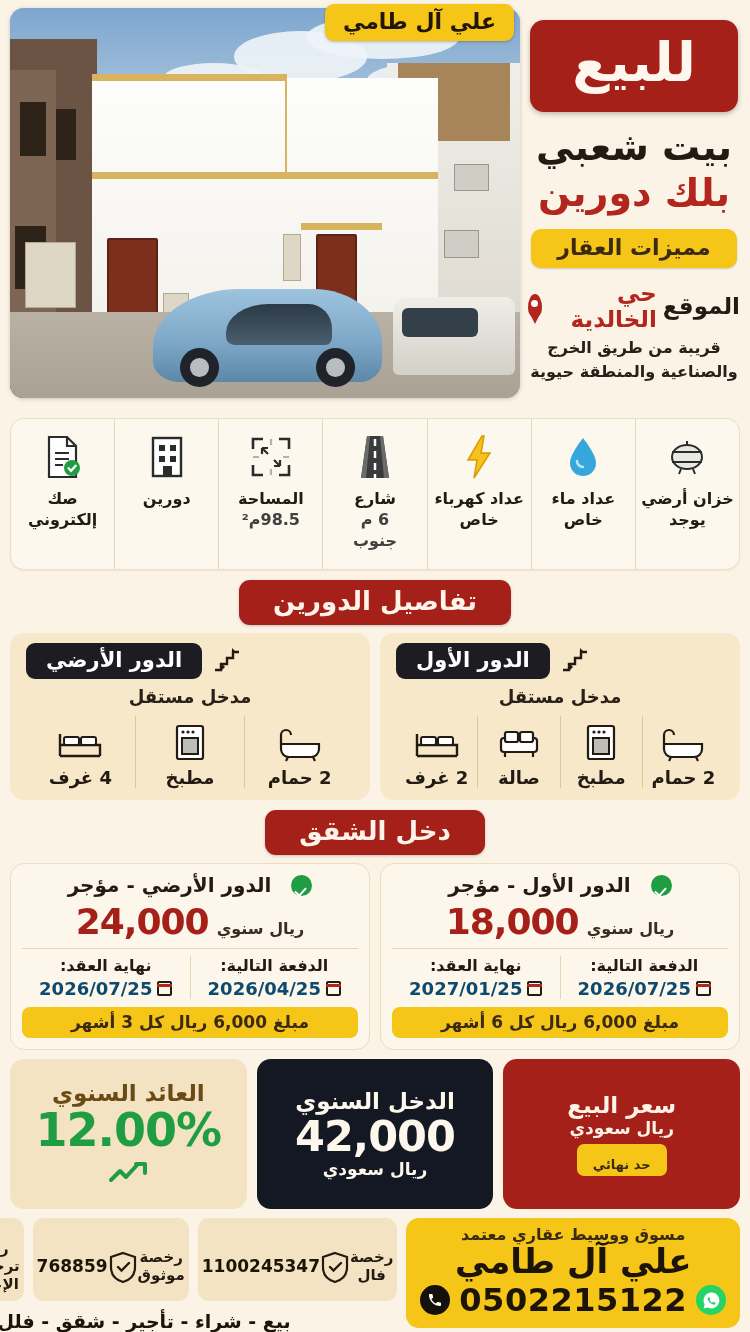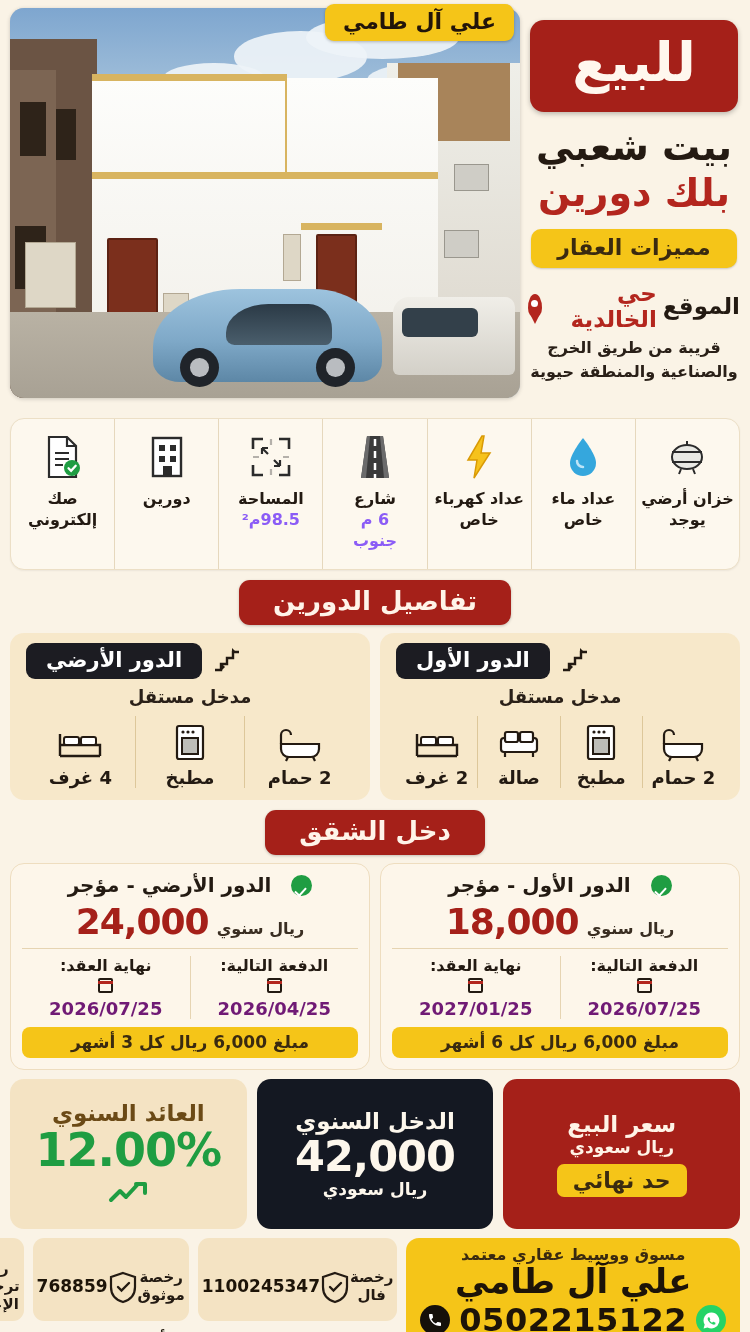--- a/index.html
+++ b/index.html
@@ -100,21 +100,21 @@
     margin:6px 10px 0 10px; background:#fdf8ee;
     border:1px solid #ecdfc6; border-radius:14px;
     display:flex; flex-direction:row; height:152px; overflow:hidden;
     box-shadow:0 1px 2px rgba(0,0,0,.06);
   }
   .fitem { flex:1; display:flex; flex-direction:column; align-items:center; justify-content:flex-start;
     padding:12px 2px 8px; border-left:1px solid #e6d8bd; }
   .fitem:last-child { border-left:none; }
   .ficon { height:52px; display:flex; align-items:center; justify-content:center; }
   .flab { font-size:16px; font-weight:bold; color:#231a12; text-align:center; line-height:1.3; margin-top:6px; }
-  .flab .hi { color:#8b5cf6; }
+  .flab .hi { color:#404040; }
 
   
   .sect-title { display:flex; justify-content:center; margin-top:10px; }
   .sect-title span {
     background:#a52019; color:#fff4e9; font-size:26px; font-weight:bold;
     padding:6px 34px 9px 34px; border-radius:11px; box-shadow:0 1px 3px rgba(0,0,0,.22);
   }
 
   
   .floors { display:flex; flex-direction:row; gap:10px; margin:8px 10px 0 10px; }
@@ -137,43 +137,43 @@
   .check::after { content:""; position:absolute; left:6px; top:10px; width:5px; height:9px;
     border:solid #fff; border-width:0 2.4px 2.4px 0; transform:rotate(42deg); }
   .ihead .tt { font-size:20px; font-weight:bold; color:#231a12; }
   .iamount { display:flex; flex-direction:row-reverse; align-items:baseline; justify-content:center; gap:8px; margin-top:4px; }
   .iamount .num { font-size:36px; font-weight:bold; color:#a52019; letter-spacing:-1px; }
   .iamount .cur { font-size:16px; font-weight:bold; color:#3a2e22; }
   .idates { display:flex; flex-direction:row; border-top:1px solid #e6d4b2; margin-top:6px; padding-top:7px; }
   .dcol { flex:1; text-align:center; border-left:1px solid #e6d4b2; }
   .dcol:last-child { border-left:none; }
   .dlab { font-size:16px; font-weight:bold; color:#231a12; }
-  .dval { font-size:18px; font-weight:bold; color:#701a75; margin-top:3px;
-    display:flex; align-items:center; justify-content:space-between; gap:5px;flex-direction:column; }
+  .dval { font-size:18px; font-weight:bold; color:#0c4a6e; margin-top:3px;
+    display:flex; align-items:center; justify-content:center; gap:5px; }
   .cal { width:15px; height:15px; border:2px solid #231a12; border-radius:2px; position:relative; flex:none; }
   .cal::before { content:""; position:absolute; left:-2px; top:1px; width:15px; height:3px; background:#b3261e; }
   .ipill { background:#f5c518; color:#3a2a10; font-size:17px; font-weight:bold;
     text-align:center; padding:5px 8px 6px; border-radius:8px; margin-top:8px; }
 
   
   .summary { display:flex; flex-direction:row; gap:10px; margin:9px 10px 0 10px; height:150px; }
   .sbox { flex:1; border-radius:14px; display:flex; flex-direction:column;
     align-items:center; justify-content:center; padding:8px 6px; }
   .sbox.red { background:#a52019; }
   .sbox.dark { background:#141822; }
   .sbox.cream { background:#f4e3c3; }
   .sl { font-size:23px; font-weight:bold; }
   .sn { font-size:43px; font-weight:bold; line-height:1.05; letter-spacing:-1px; }
   .sc { font-size:17px; font-weight:bold; line-height:1.2; text-align:center; }
   .sbox.red .sl, .sbox.red .sn, .sbox.red .sc { color:#fff3e6; }
   .sbox.dark .sl, .sbox.dark .sn, .sbox.dark .sc { color:#fdf7ec; }
   .sbox.cream .sl { color:#6b4a16; }
   .sbox.cream .sn { color:#1f9d42; font-size:46px; }
-  .final { background:#f5c518; color:#3a2a10; font-size:22px; font-weight:bold;
-    padding:4px 16px 4px; border-radius:7px; margin-top:6px; }
+  .final { background:#f5c518; color:#3a2a10; font-size:13px; font-weight:bold;
+    padding:13px 16px 4px; border-radius:7px; margin-top:6px; }
   .arrow { margin-top:2px; }
 
   
   .footer { display:flex; flex-direction:row; gap:9px; margin:9px 10px 0 10px; }
   .contact { flex:1.05; display:flex; flex-direction:column; }
   .cbox { background:#f5c518; border-radius:13px; padding:7px 14px 9px; }
   .crole { text-align:center; color:#3a2a10; font-size:16px; font-weight:bold; }
   .cname { text-align:center; color:#1d1408; font-size:34px; font-weight:bold; line-height:1.1; margin-top:-1px; }
   .cphone { display:flex; flex-direction:row; align-items:center; justify-content:center; gap:9px; margin-top:1px; }
   .cphone .num { font-size:32px; font-weight:bold; color:#1d1408; letter-spacing:0.5px; }

